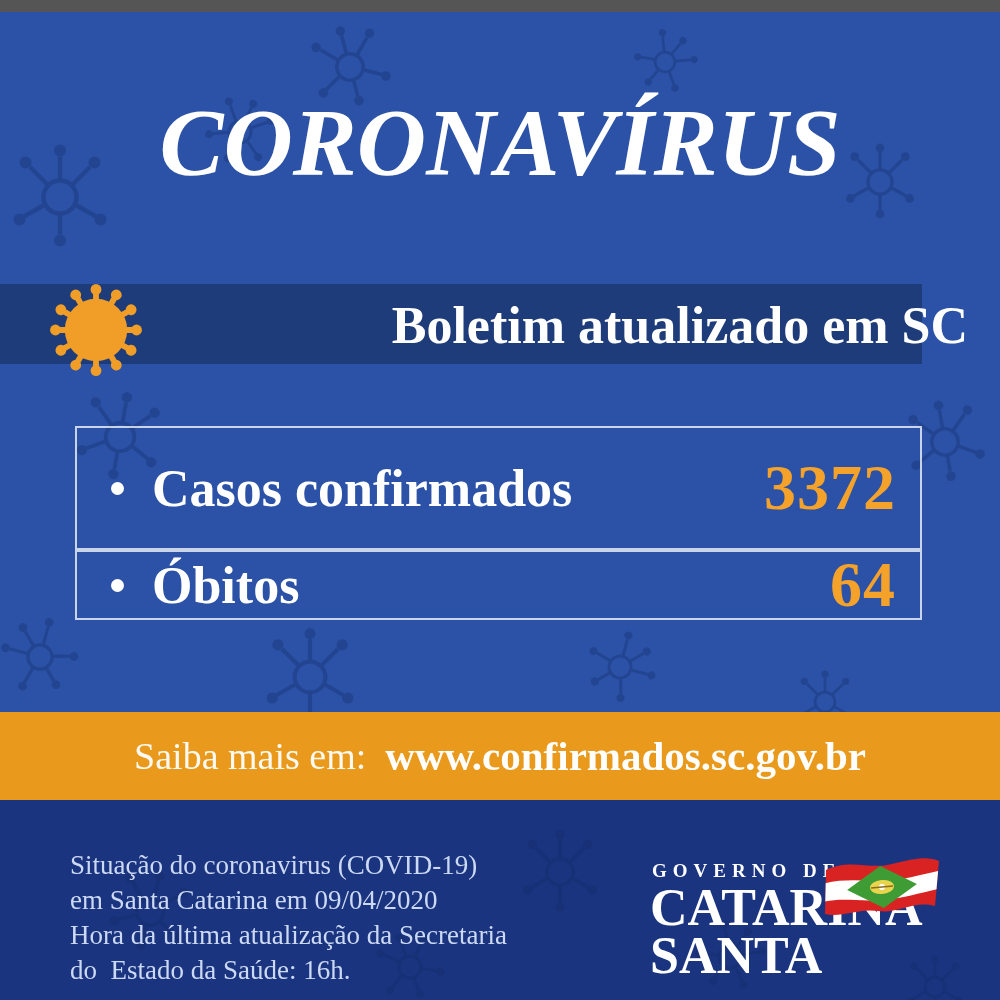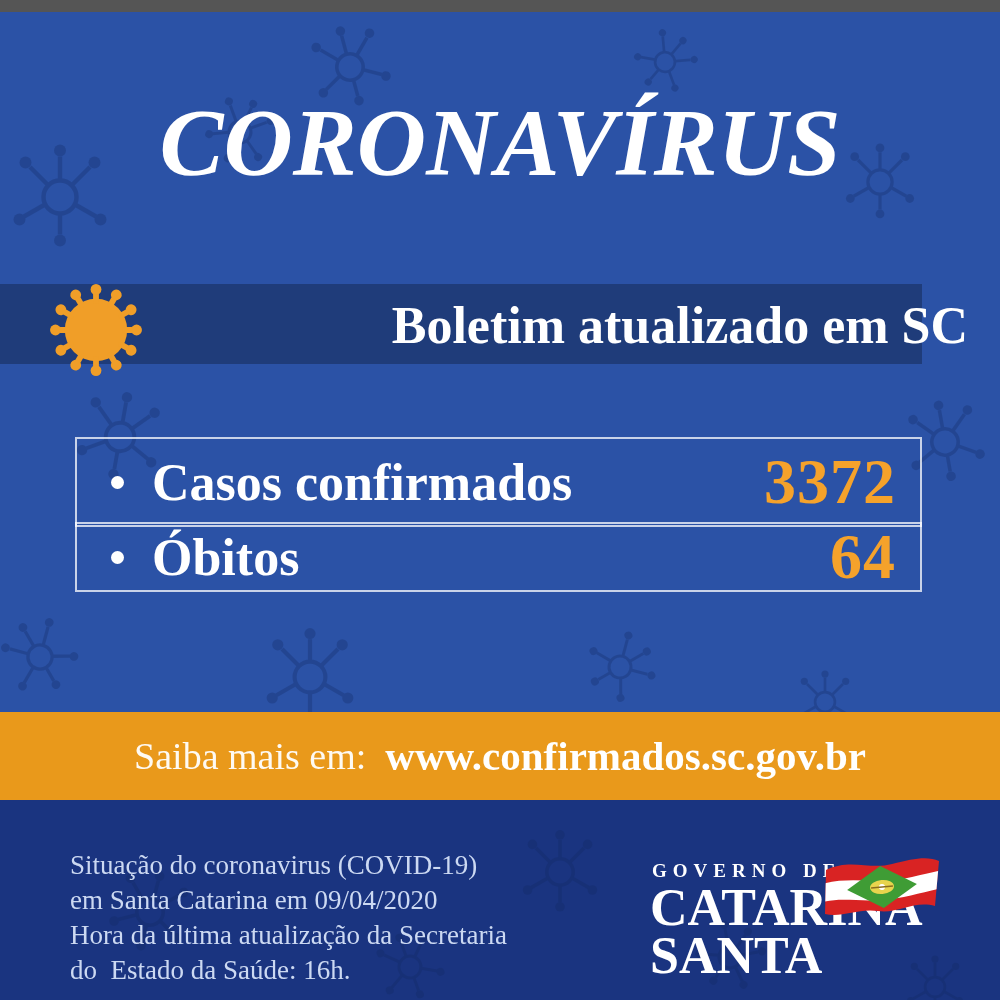--- a/index.html
+++ b/index.html
@@ -47,22 +47,22 @@
   }
   .virus-icon{left:44px;top:266px;width:104px;height:104px;}
 
   .stat-box{
     left:75px;width:847px;
     border:2px solid rgba(255,255,255,0.75);
     box-sizing:border-box;
     display:flex;align-items:center;
     padding:0 24px 0 34px;
   }
-  .stat-box.first{top:425px;height:90px;}
-  .stat-box.second{top:510px;height:70px;}
+  .stat-box.first{top:414px;height:124px;}
+  .stat-box.second{top:538px;height:70px;}
   .bullet{
     width:13px;height:13px;border-radius:50%;
     background:var(--text-white);
     margin-right:28px;flex:0 0 auto;
   }
   .stat-label{
     color:var(--text-white);
     font-size:52px;font-weight:bold;
     white-space:nowrap;
   }

